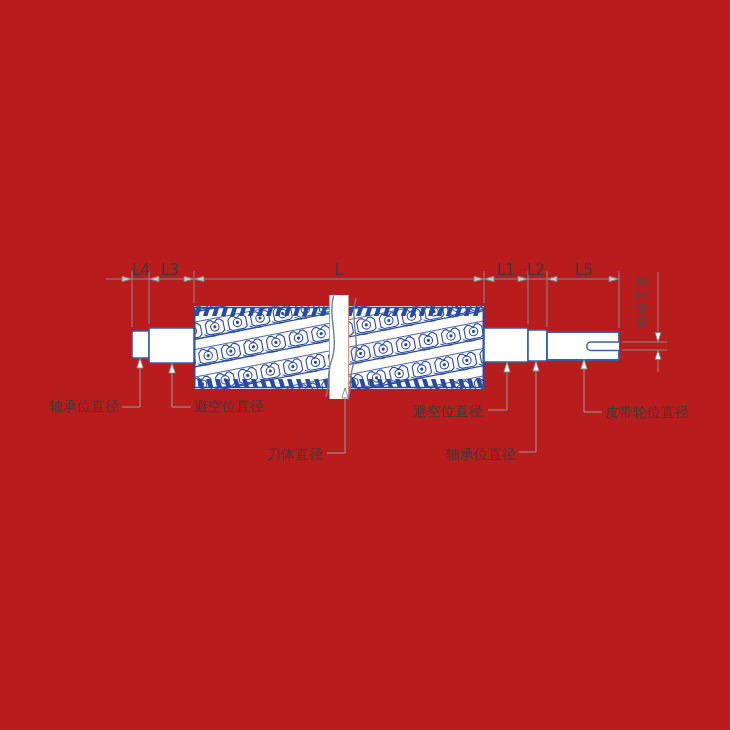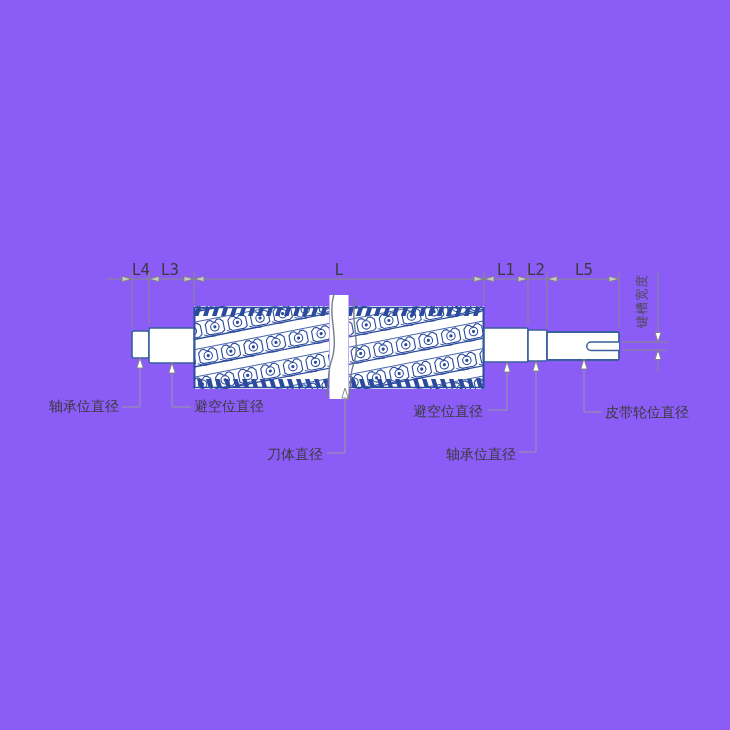--- a/index.html
+++ b/index.html
@@ -1,16 +1,16 @@
 <!DOCTYPE html>
 <html><head>
 <meta charset="utf-8">
 <style>
   html,body{margin:0;padding:0;background:#ffffff;}
-  .canvas{position:relative;width:730px;height:730px;background:#8b5cf6;overflow:hidden;
+  .canvas{position:relative;width:730px;height:730px;background:#b91c1c;overflow:hidden;
           font-family:"DejaVu Sans","Liberation Sans",sans-serif;}
   svg text{font-family:"DejaVu Sans","Liberation Sans",sans-serif;}
   .dim-label{font-size:15px;fill:#3a3a3a;font-weight:500;}
   .cjk-label{font-size:14px;fill:#3a3a3a;}
   .cjk-rot{font-size:12.5px;fill:#4a4a4a;letter-spacing:1px;}
 </style>
 </head>
 <body>
 
 <div class="canvas">

